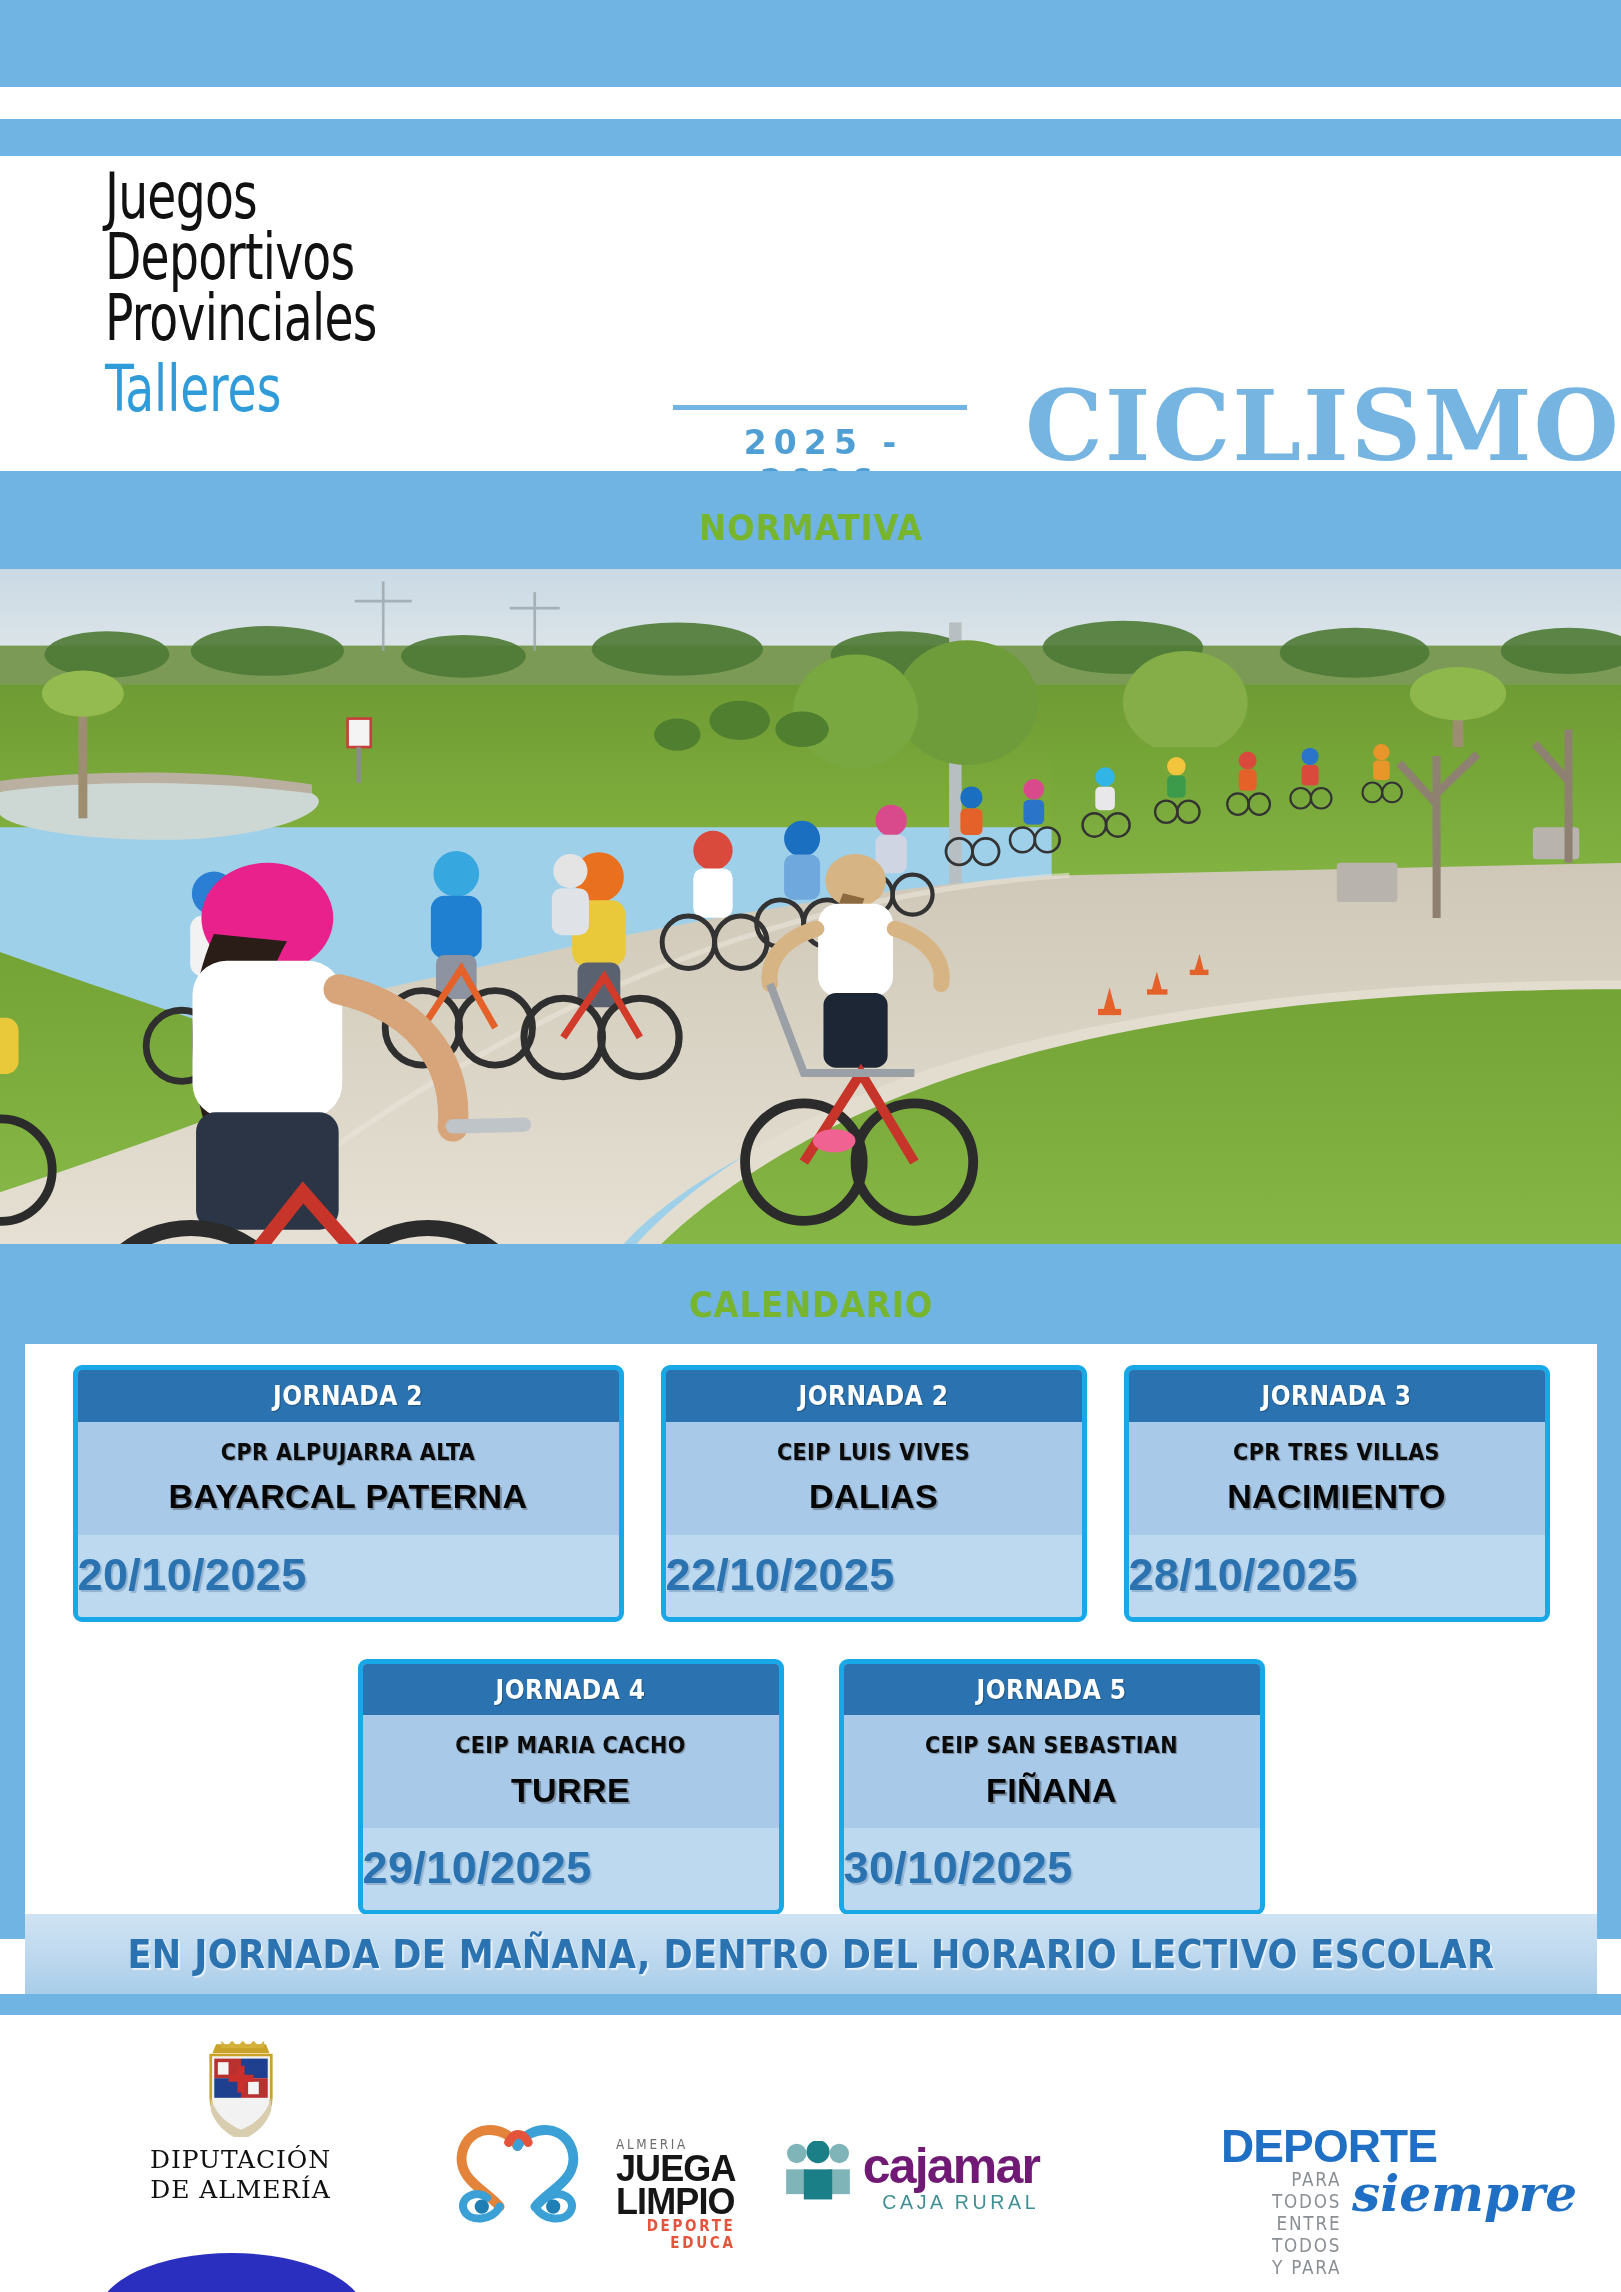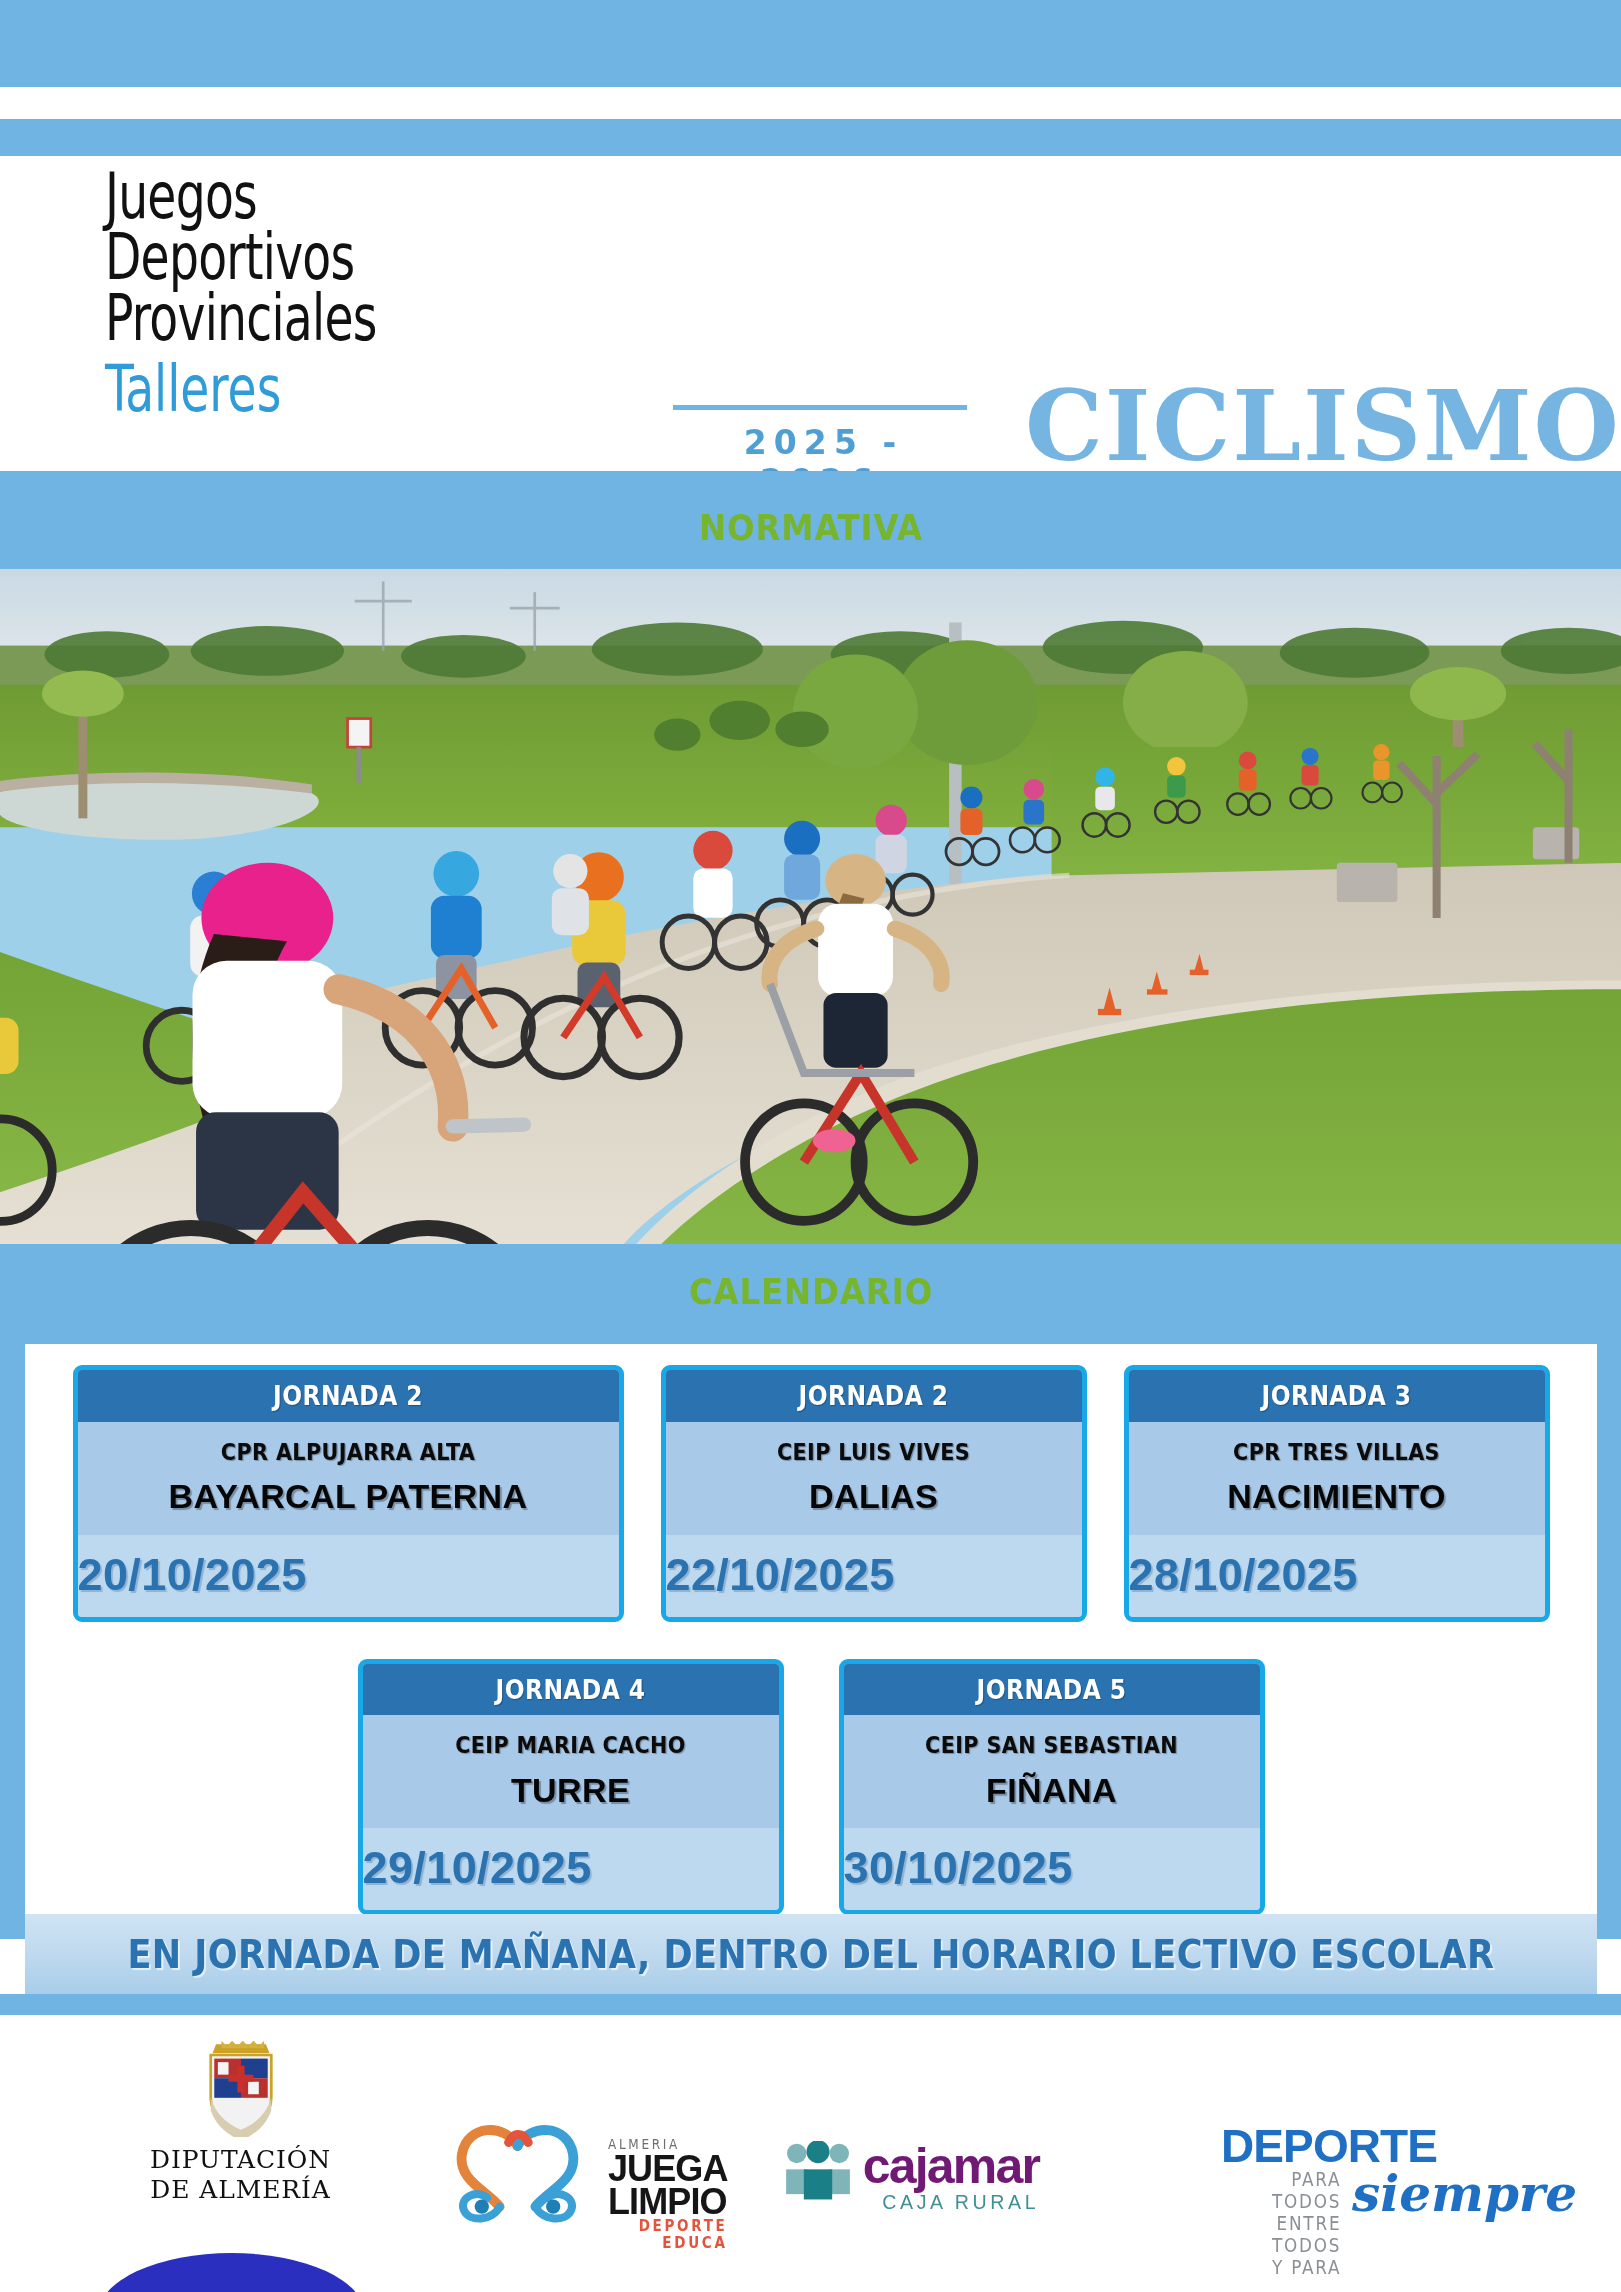--- a/index.html
+++ b/index.html
@@ -137,21 +137,21 @@
     padding-top: 0;
   }
   .band-normativa .band-label {
     padding-top: 39px;
   }
   .band-calendario {
     top: 1244px;
     height: 100px;
   }
   .band-calendario .band-label {
-    padding-top: 30px;
+    padding-top: 43px;
   }
 
   
   .photo {
     position: absolute;
     left: 0;
     top: 569px;
     width: 1622px;
     height: 675px;
     overflow: hidden;
@@ -714,21 +714,21 @@
         <path d="M44 30 h8 v10 h10 v8 h-10 v12 h-8 v-12 h-10 v-8 h10 z" fill="#c9302c"></path>
         <path d="M14 66 c6 20 20 30 34 36 c14 -6 28 -16 34 -36 v14 c-6 18 -20 28 -34 34 c-14 -6 -28 -16 -34 -34 z" fill="#d9cdb0"></path>
       </svg>
       <div class="dip-name">
         <div>DIPUTACIÓN</div>
         <div>DE ALMERÍA</div>
       </div>
     </div>
 
     <div class="sponsor sp-juegalimpio">
-      <div style="display:flex; align-items:flex-start; gap:19px;">
+      <div style="display:flex; align-items:flex-start; gap:27px;">
         <svg width="143" height="116" viewBox="0 0 160 130" aria-hidden="true">
           <path d="M80 28 C66 2 24 4 18 36 C12 66 46 78 60 96" fill="none" stroke="#e4833a" stroke-width="11" stroke-linecap="round"></path>
           <path d="M80 28 C94 2 136 4 142 36 C148 66 114 78 100 96" fill="none" stroke="#3aa0d6" stroke-width="11" stroke-linecap="round"></path>
           <path d="M60 96 C52 112 26 114 20 100 C14 86 34 76 46 86" fill="none" stroke="#3aa0d6" stroke-width="9" stroke-linecap="round"></path>
           <path d="M100 96 C108 112 134 114 140 100 C146 86 126 76 114 86" fill="none" stroke="#3aa0d6" stroke-width="9" stroke-linecap="round"></path>
           <circle cx="40" cy="96" r="8" fill="#1f7fb5"></circle>
           <circle cx="120" cy="96" r="8" fill="#1f7fb5"></circle>
           <path d="M70 24 C76 12 86 12 92 24" fill="none" stroke="#e4533c" stroke-width="10" stroke-linecap="round"></path>
         </svg>
         <div style="padding-top:16px;">

